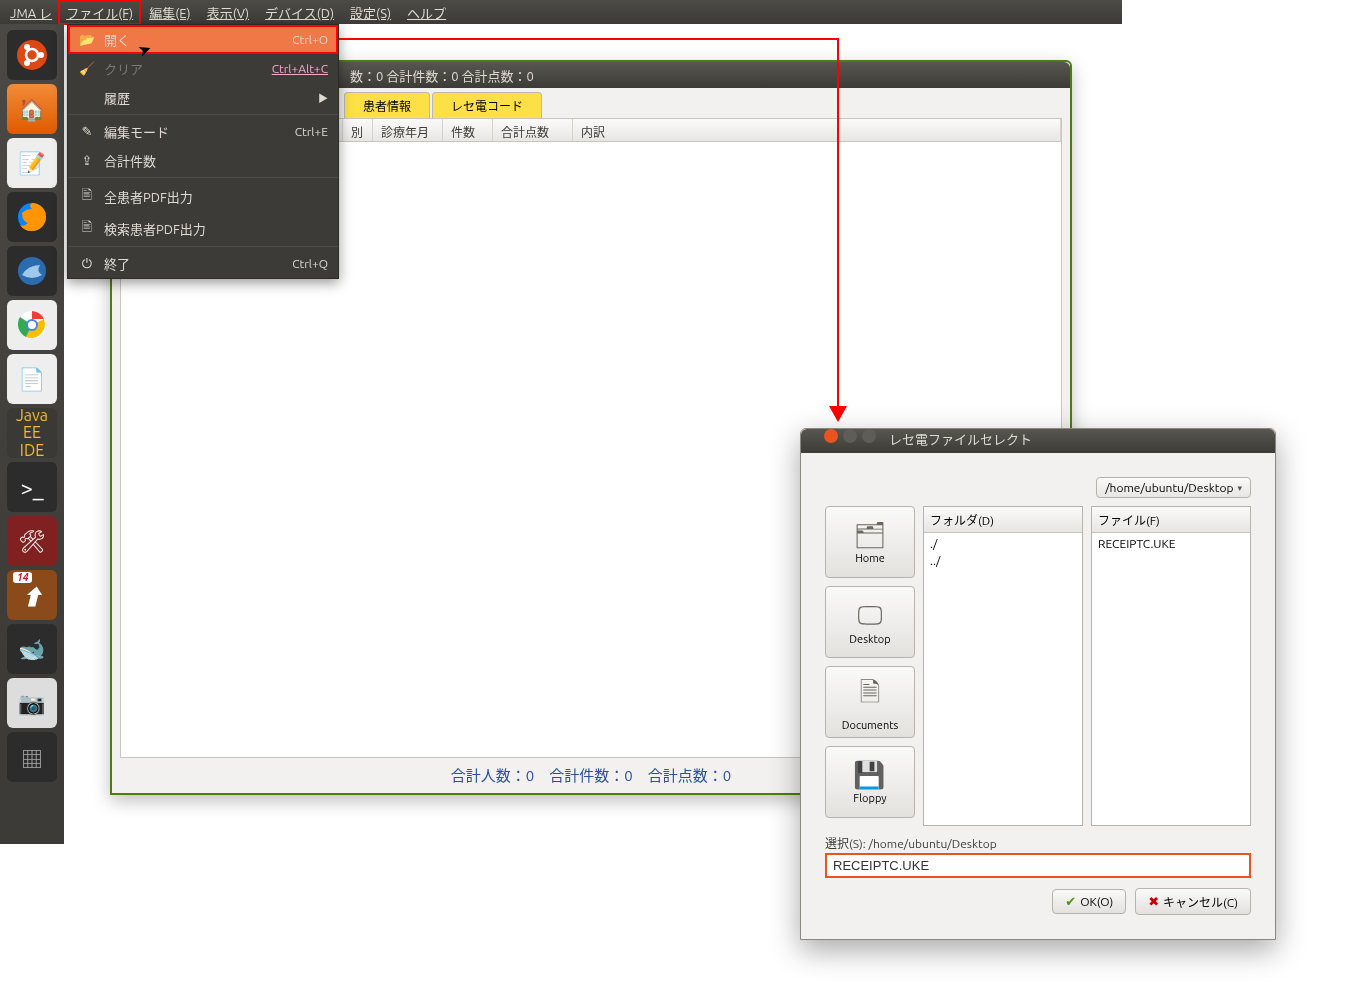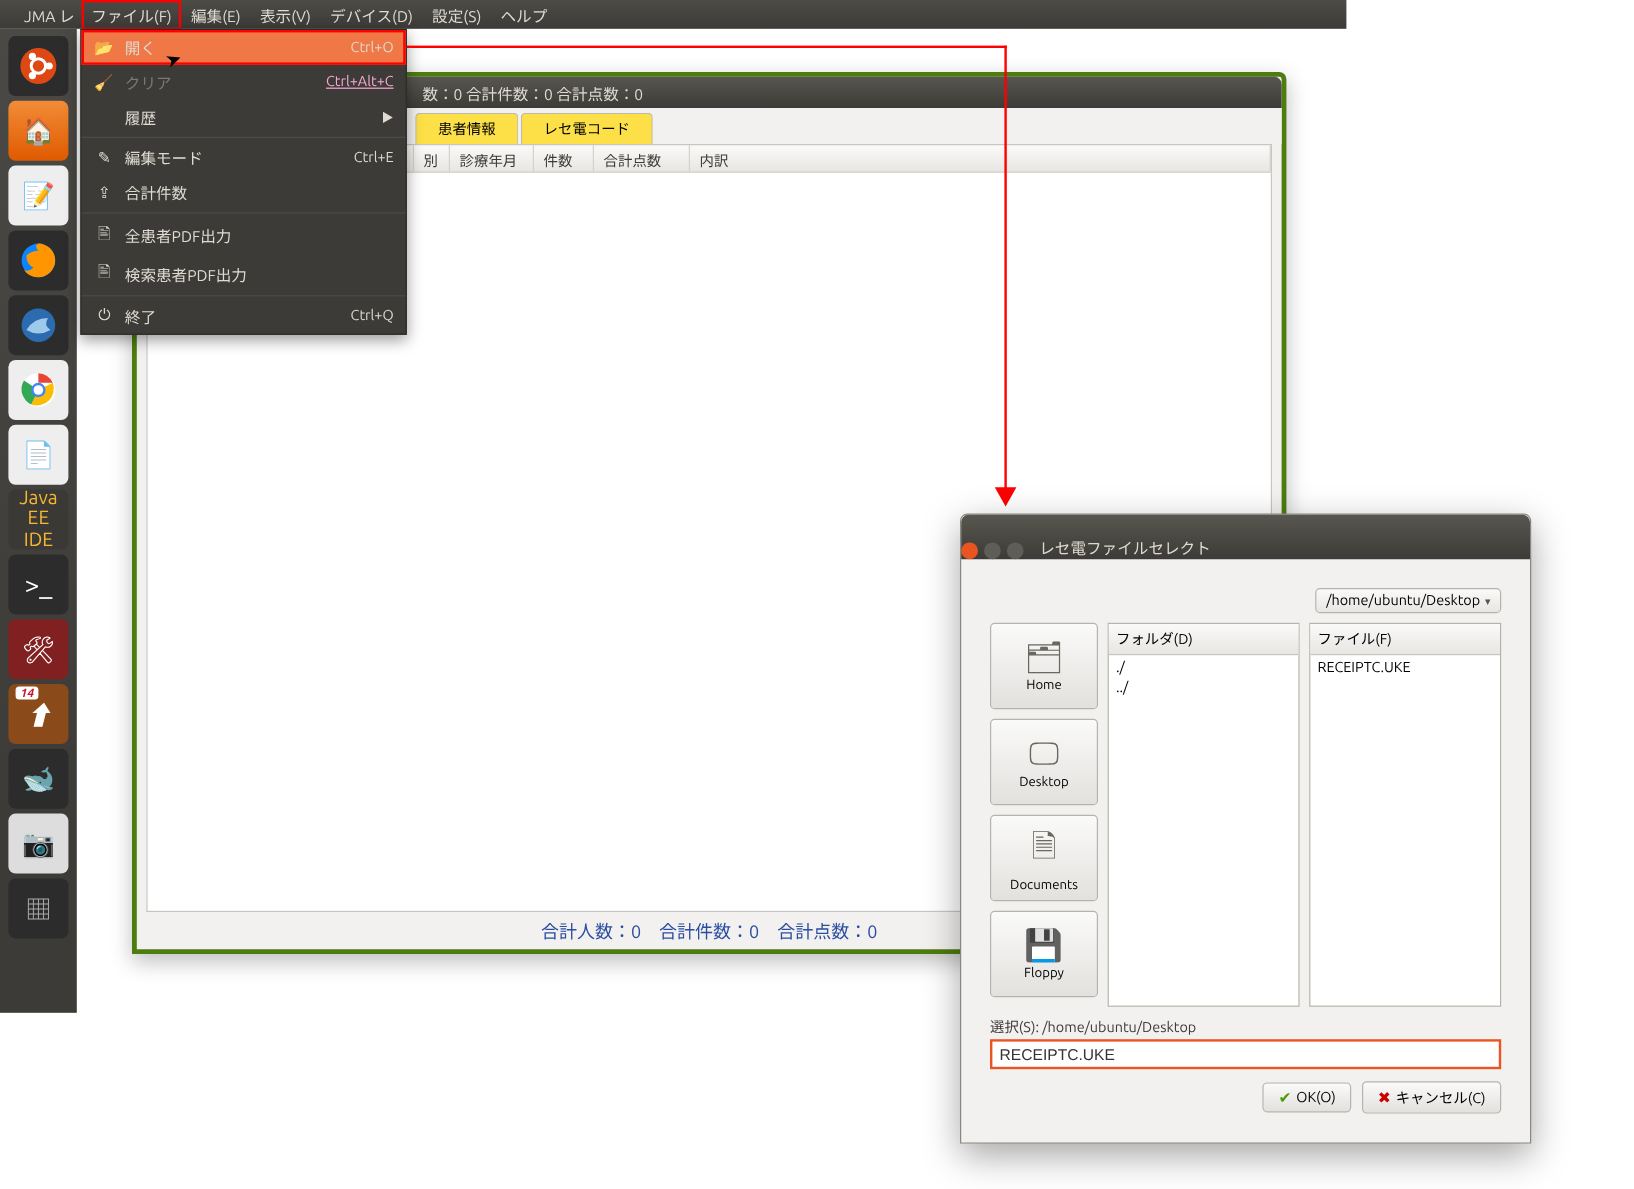--- a/index.html
+++ b/index.html
@@ -15,22 +15,23 @@
 
 
 .menubar {
   position: absolute;
   top: 0; left: 0; right: 240px;
   height: 24px;
   background: linear-gradient(to bottom, #4c4b46, #3c3b37);
   color: #dfdbd2;
   display: flex;
   align-items: center;
-  padding-left: 20px;
-  font-size: 13px;
+  padding-left: 10px;
+  font-size: 13px;
+  text-decoration: underline;
 }
 .menubar-title { margin-right: 6px; }
 .menubar-item {
   padding: 3px 8px;
   cursor: pointer;
 }
 .menubar-item.active {
   border: 2px solid #ff0000;
   padding: 1px 6px;
 }
@@ -149,21 +150,21 @@
   color: #000;
   transform: rotate(-20deg);
 }
 
 
 .app-window {
   position: absolute;
   top: 60px; left: 110px;
   width: 962px; height: 735px;
   background: #f2f1f0;
-  border: 4px solid #4d7c0f;
+  border: 2px solid #4d7c0f;
   border-radius: 6px 6px 0 0;
   box-shadow: 0 6px 18px rgba(0,0,0,0.25);
 }
 .app-titlebar {
   height: 26px;
   background: linear-gradient(to bottom, #57564f, #3c3b37);
   color: #dfdbd2;
   display: flex;
   align-items: center;
   padding: 0 8px;
@@ -216,26 +217,26 @@
 .dialog {
   position: absolute;
   top: 428px; left: 800px;
   width: 476px;
   background: #f2f1f0;
   border: 1px solid #8a8781;
   border-radius: 6px 6px 0 0;
   box-shadow: 0 10px 30px rgba(0,0,0,0.35);
 }
 .dialog-titlebar {
-  height: 37px;
+  height: 24px;
   background: linear-gradient(to bottom, #57564f, #3c3b37);
   color: #dfdbd2;
   display: flex;
-  align-items: flex-end;
-  padding: 0 0;
+  align-items: flex-start;
+  padding: 0 23px;
   border-radius: 6px 6px 0 0;
   font-size: 13px;
 }
 .dialog-titlebar .win-btn {
   width: 14px; height: 14px; border-radius: 50%;
   margin-right: 5px;
 }
 .dialog-titlebar .close-btn { background: #e95420; }
 .dialog-titlebar .min-btn { background: #5e5d58; }
 .dialog-titlebar .max-btn { background: #5e5d58; }

